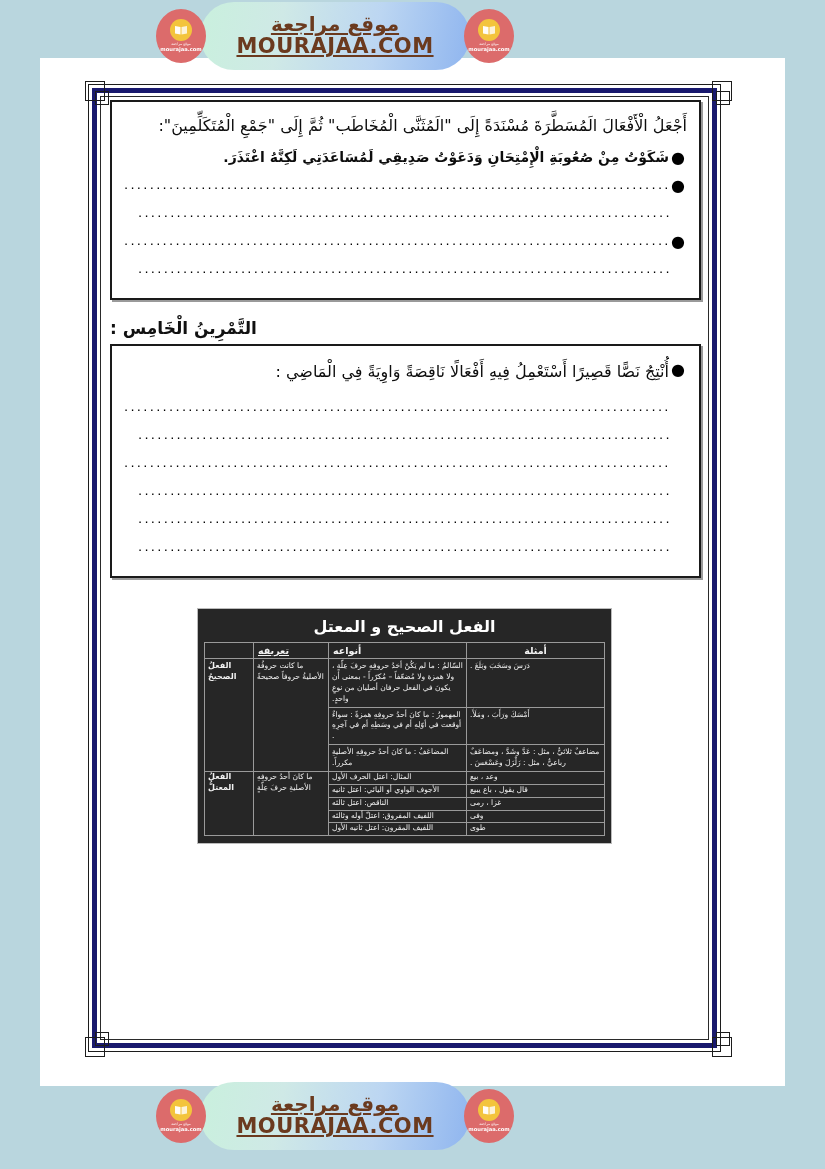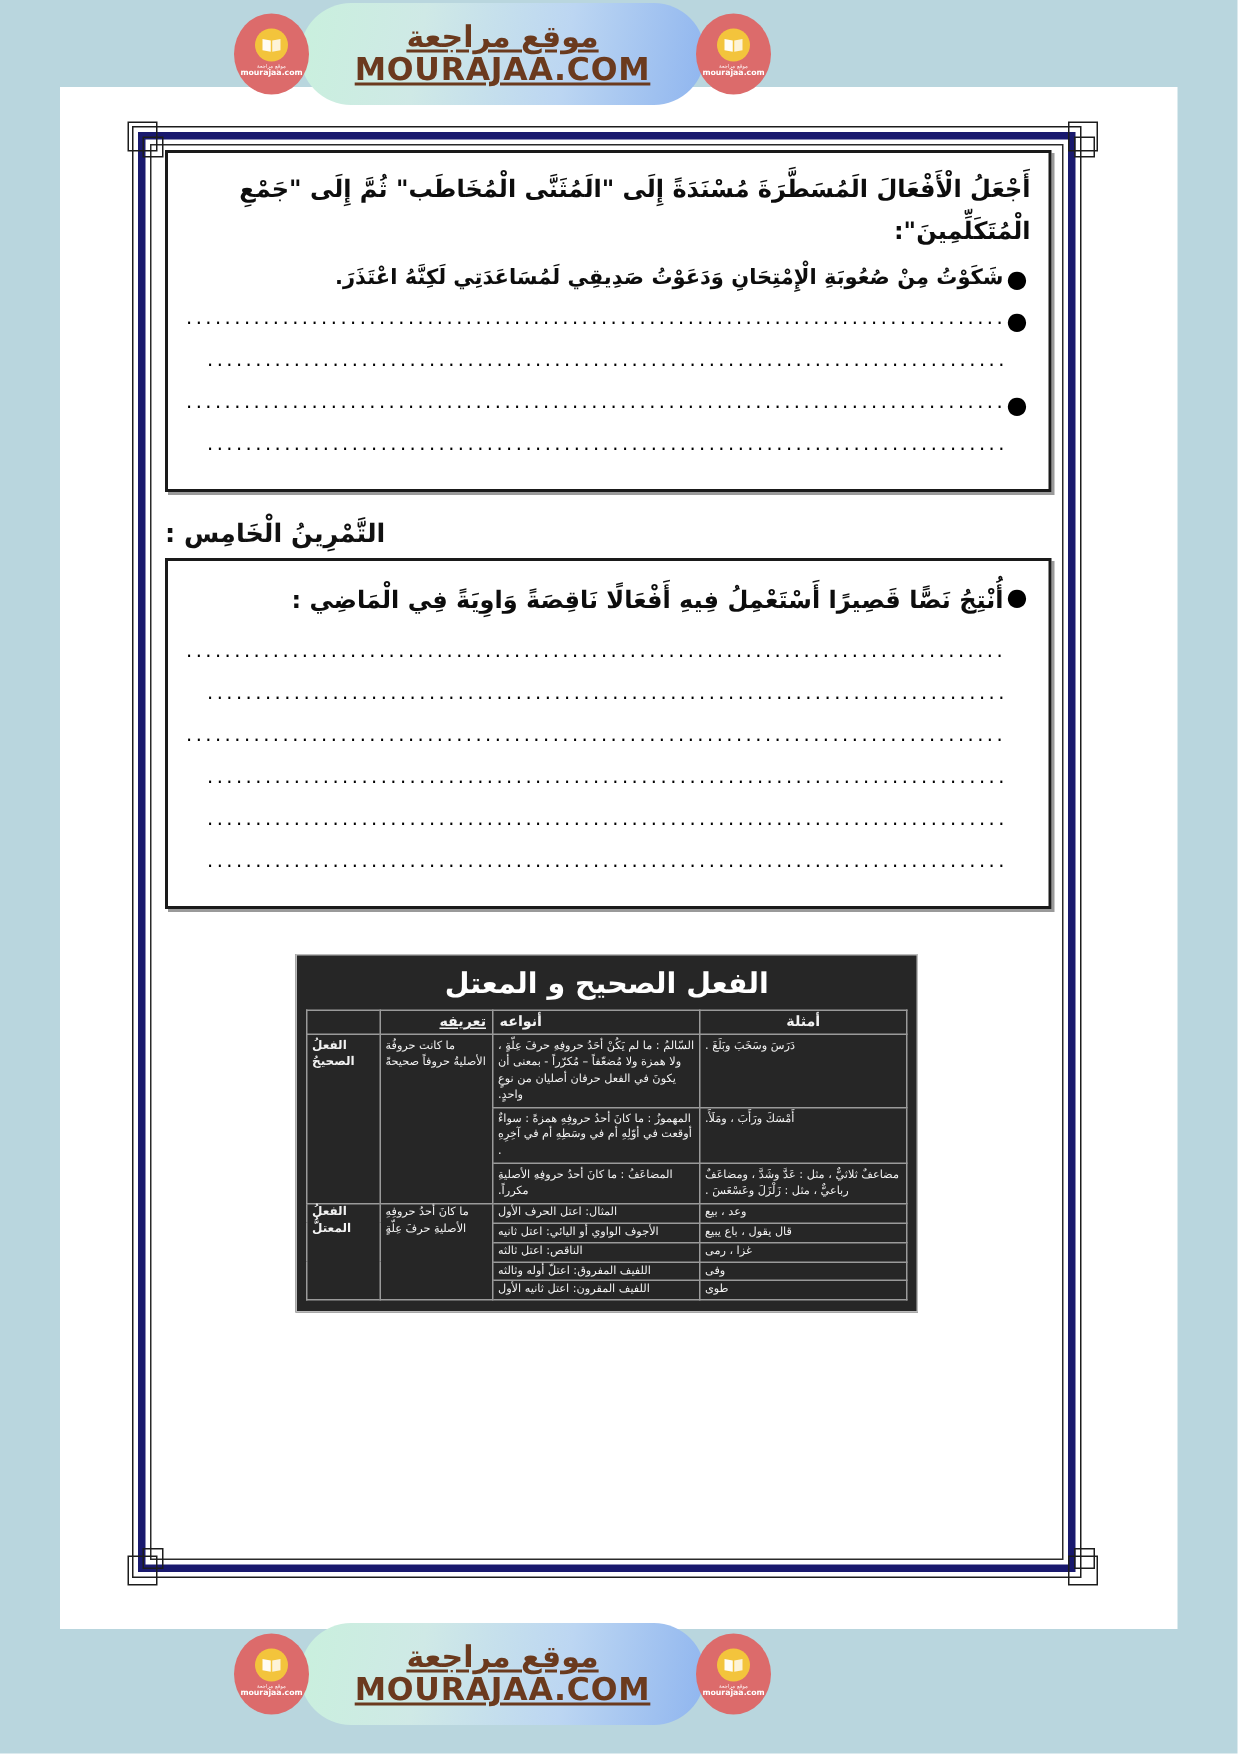--- a/index.html
+++ b/index.html
@@ -193,21 +193,21 @@
     border: 2px solid #1a1a1a;
     box-shadow: 2px 2px 0 0 #9a9a9a;
     background: #fff;
     margin: 0 4px 0 6px;
     padding: 10px 12px 12px 12px;
     box-sizing: border-box;
   }
 
   .ex-prompt {
     font-size: 16px;
-    font-weight: bold;
+    font-weight: normal;
     color: #0d0d0d;
     line-height: 1.75;
     text-align: right;
     direction: rtl;
     unicode-bidi: plaintext;
   }
 
   ul.bullets {
     list-style: none;
     margin: 6px 0 0 0;
@@ -265,21 +265,21 @@
     margin: 30px auto 0 auto;
     width: 415px;
     background: #262626;
     border: 1px solid #bbb;
     padding: 5px 6px 7px 6px;
     box-sizing: border-box;
   }
   .table-title {
     text-align: center;
     color: #ffffff;
-    font-size: 19px;
+    font-size: 16px;
     font-weight: bold;
     padding: 3px 0 6px 0;
     direction: rtl;
     unicode-bidi: plaintext;
   }
   table.grammar {
     width: 100%;
     border-collapse: collapse;
     table-layout: fixed;
     direction: rtl;
@@ -294,21 +294,21 @@
     unicode-bidi: plaintext;
   }
   table.grammar th {
     font-size: 9.5px;
     font-weight: bold;
     text-align: center;
     padding: 2px 4px;
   }
   table.grammar th.c-ex   { text-align: center; }
   table.grammar th.c-type { text-align: left; }
-  table.grammar th.c-def  { text-align: right; text-decoration: underline; }
+  table.grammar th.c-def  { text-align: left; text-decoration: underline; }
   table.grammar td.cat {
     font-size: 8px;
     font-weight: bold;
     text-align: left;
     width: 40px;
     line-height: 1.35;
   }
   table.grammar td.def {
     font-size: 7.5px;
     text-align: left;

